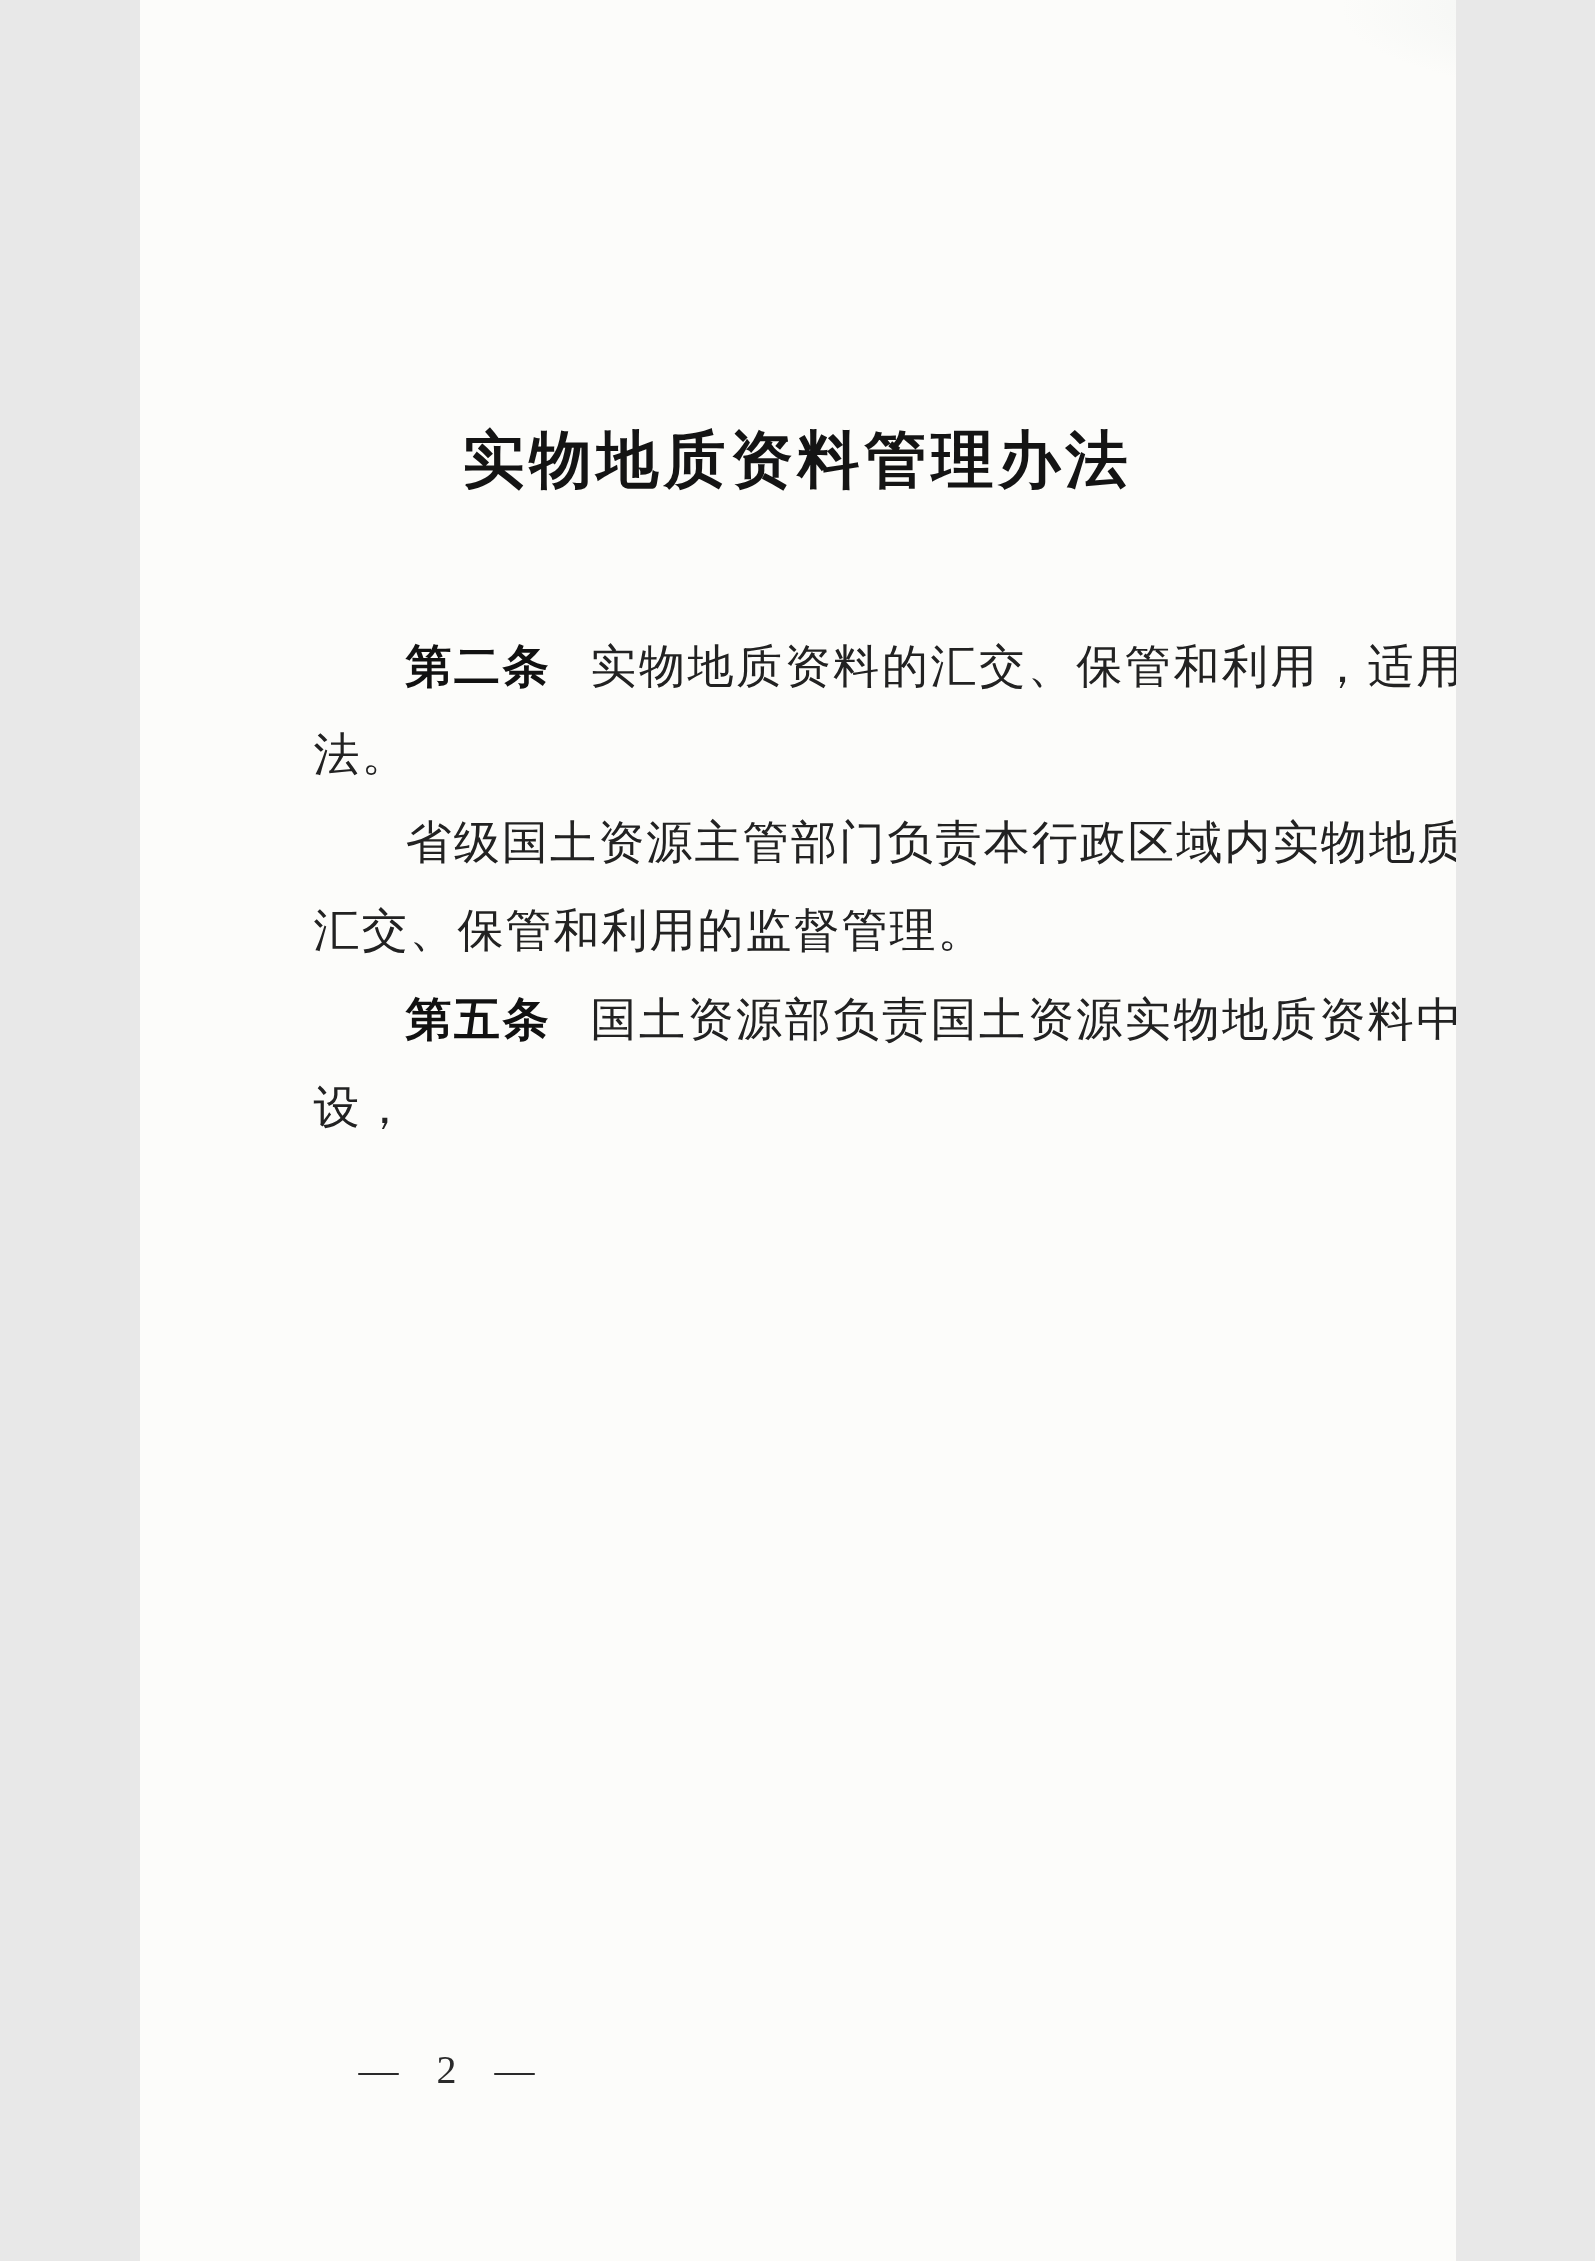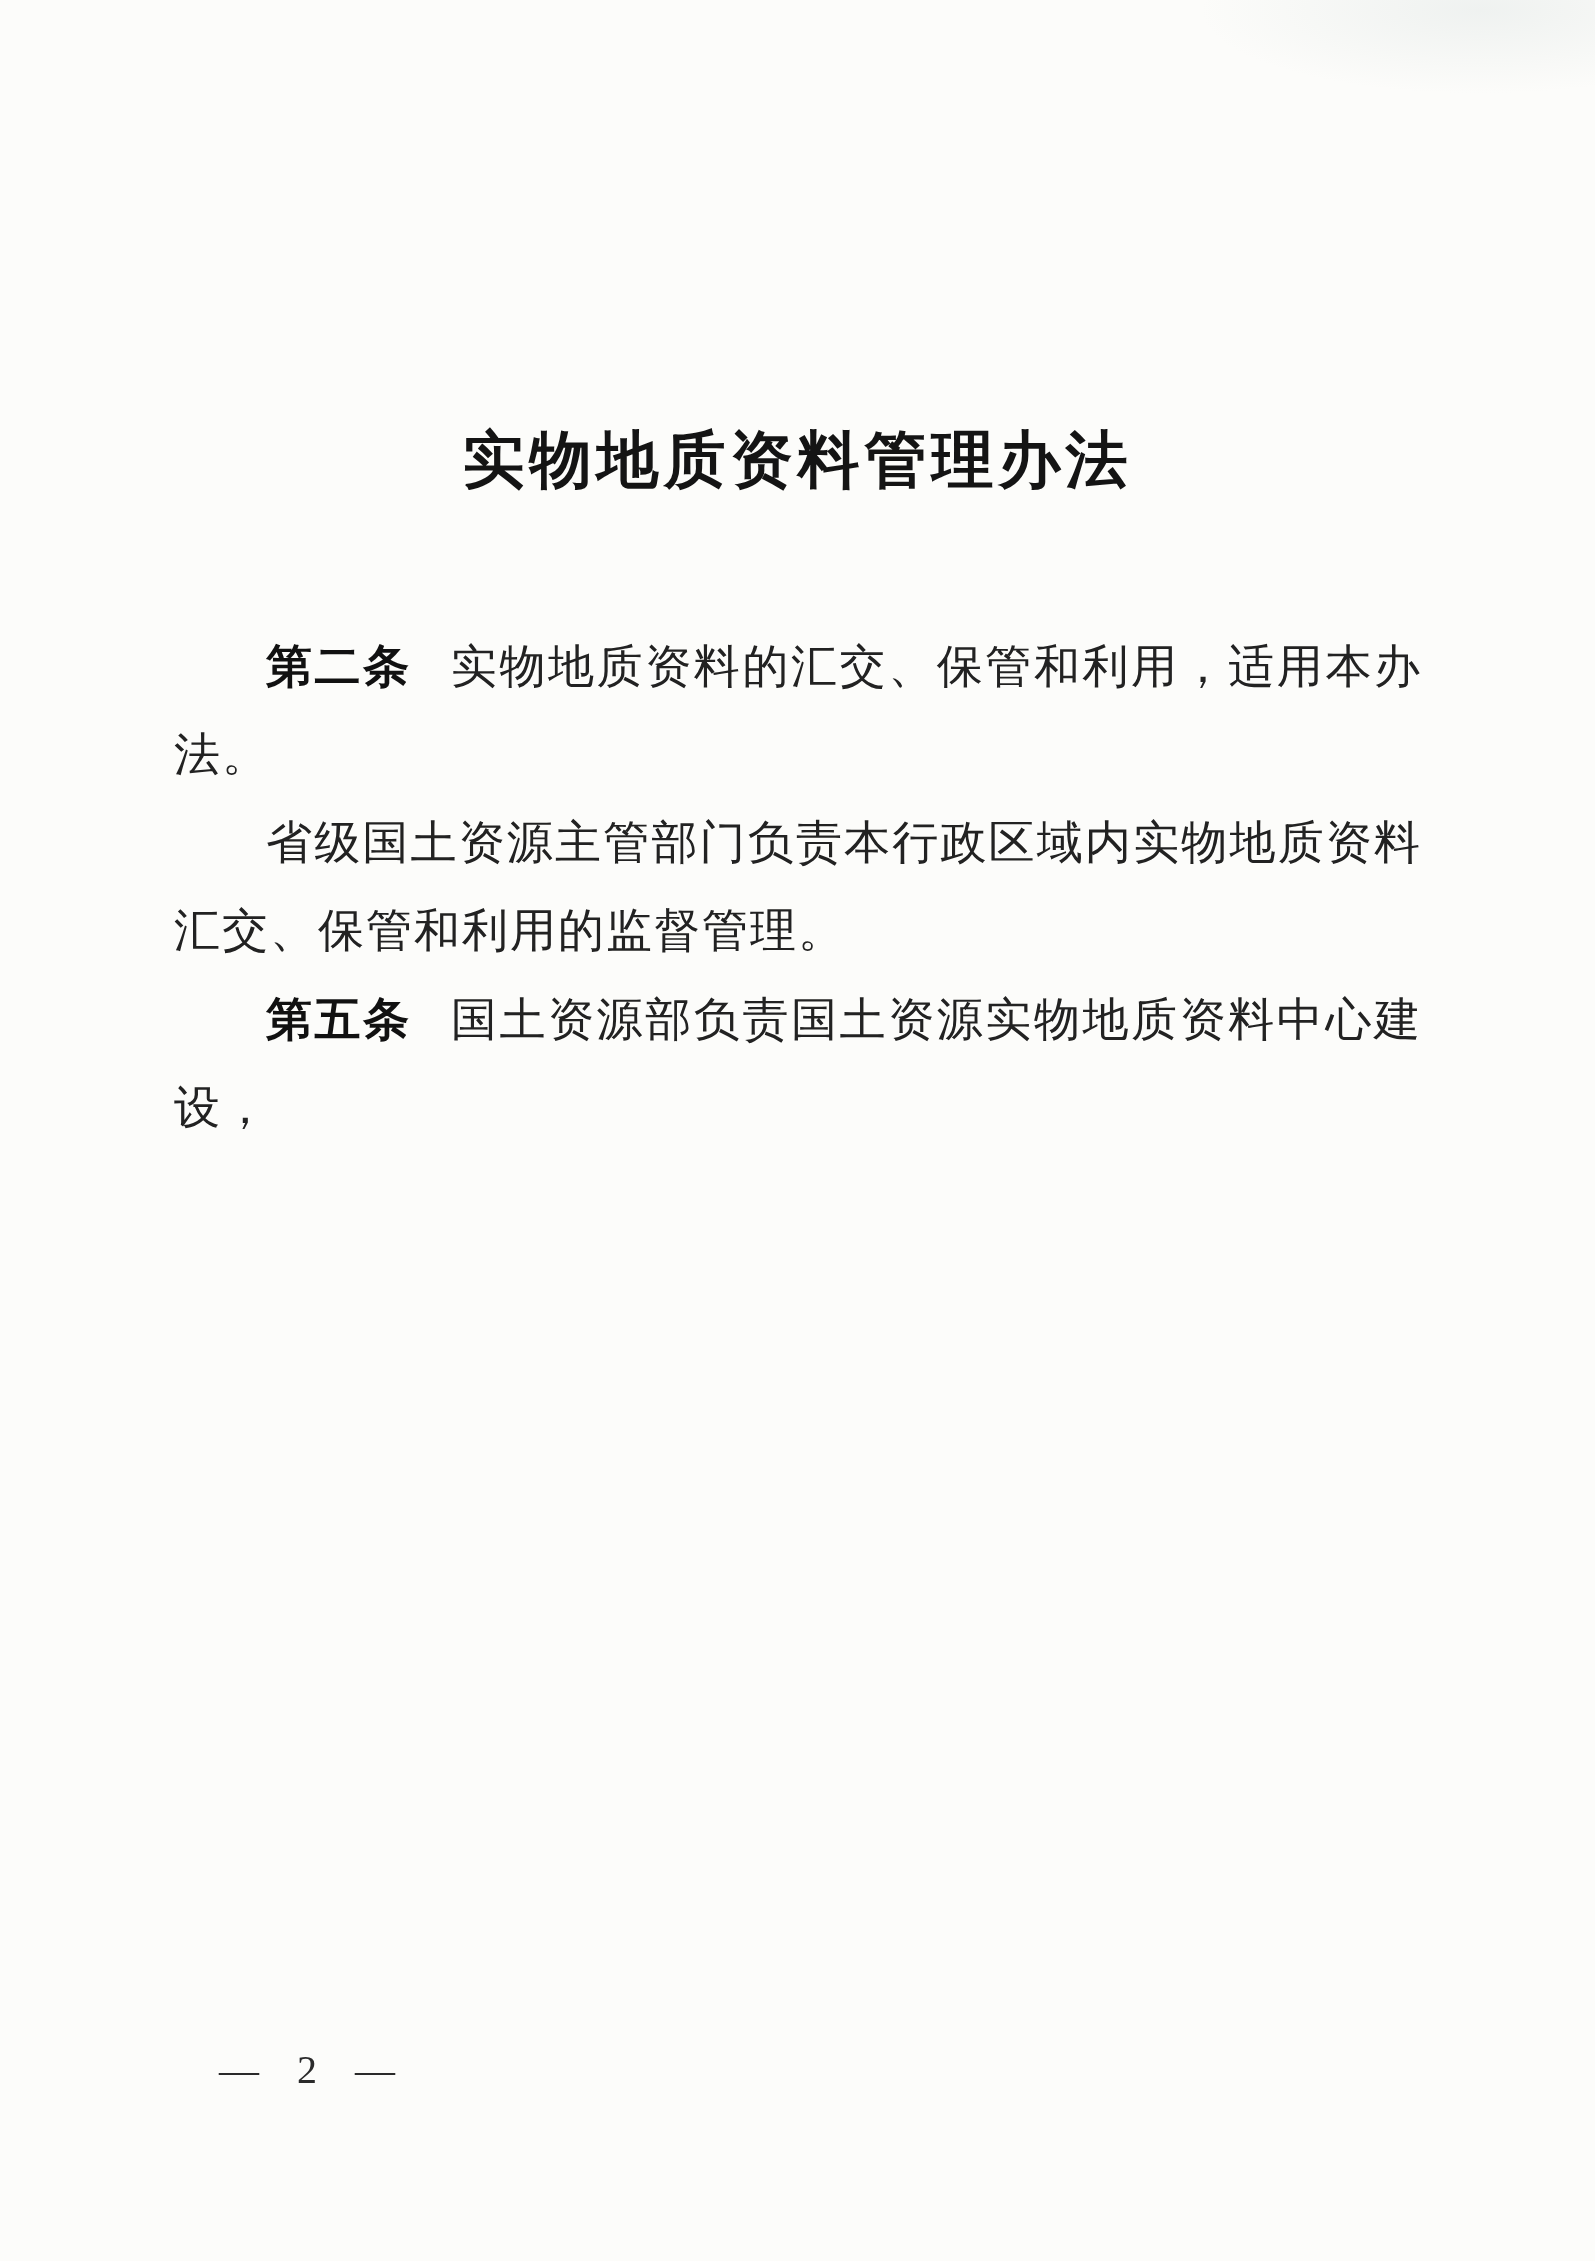--- a/index.html
+++ b/index.html
@@ -2,21 +2,21 @@
 <html><head>
 <meta charset="utf-8">
 <style>
   html, body {
     margin: 0;
     padding: 0;
     background: #e8e8e8;
   }
   .page {
     position: relative;
-    width: 1595px;
+    width: 1316px;
     height: 2261px;
     margin: 0 auto;
     background: #fcfcfa;
     background-image:
       radial-gradient(ellipse 400px 120px at 1480px 10px, rgba(180,195,195,0.18), rgba(180,195,195,0) 70%);
     overflow: hidden;
     color: #1c1c1c;
     font-family: "Liberation Serif", "DejaVu Serif", serif;
   }
   .title {

